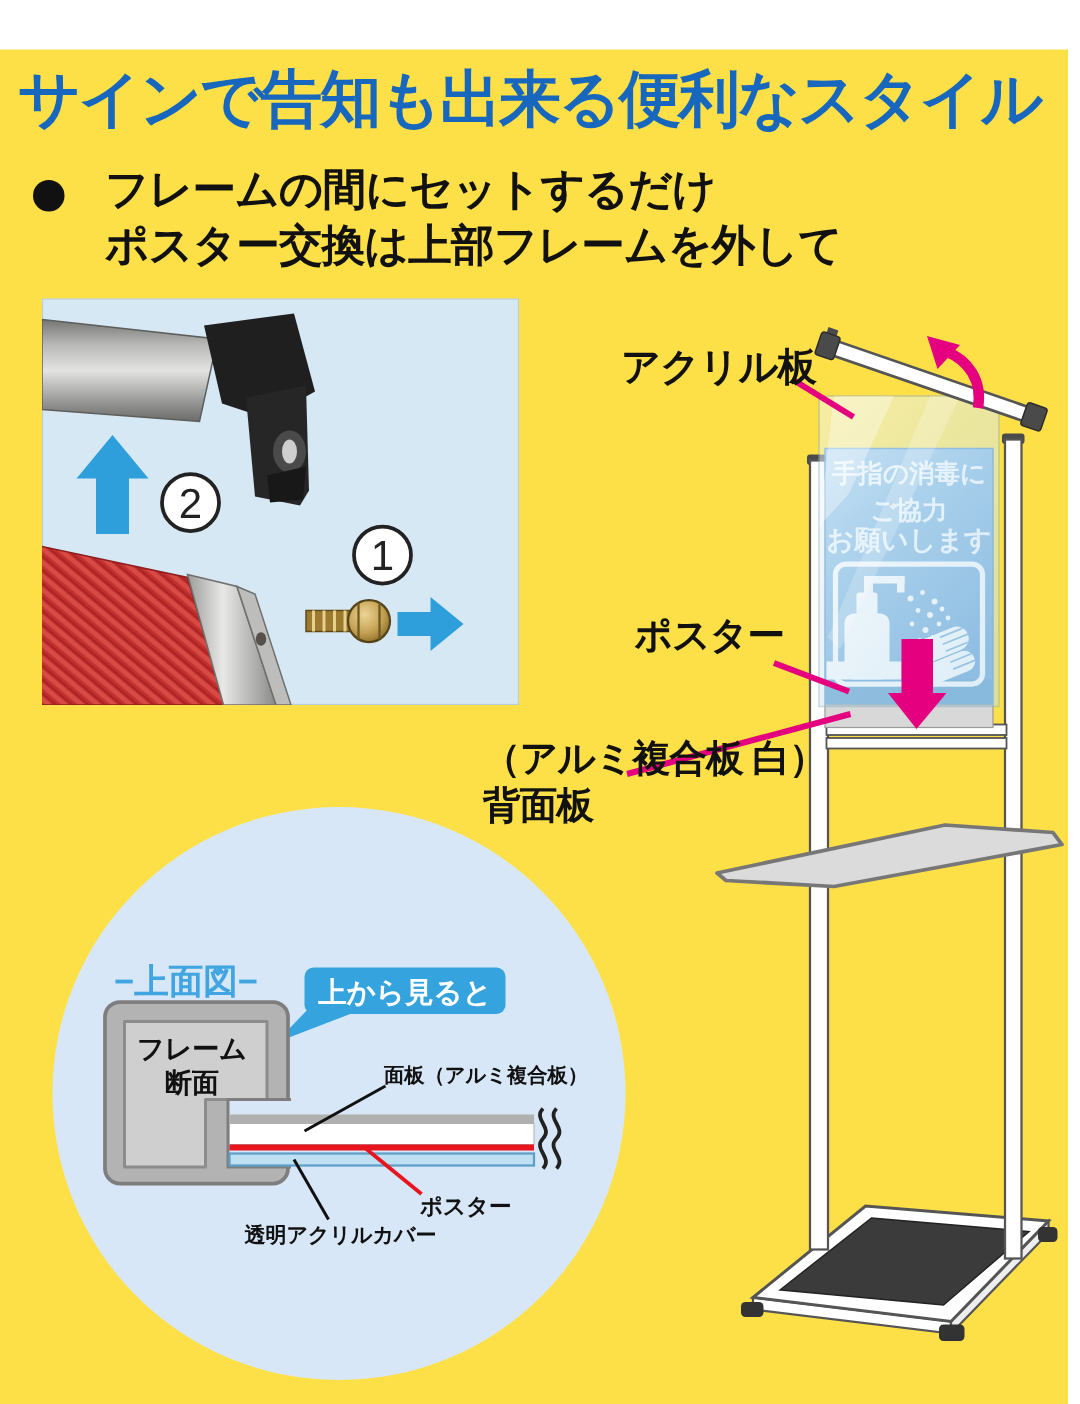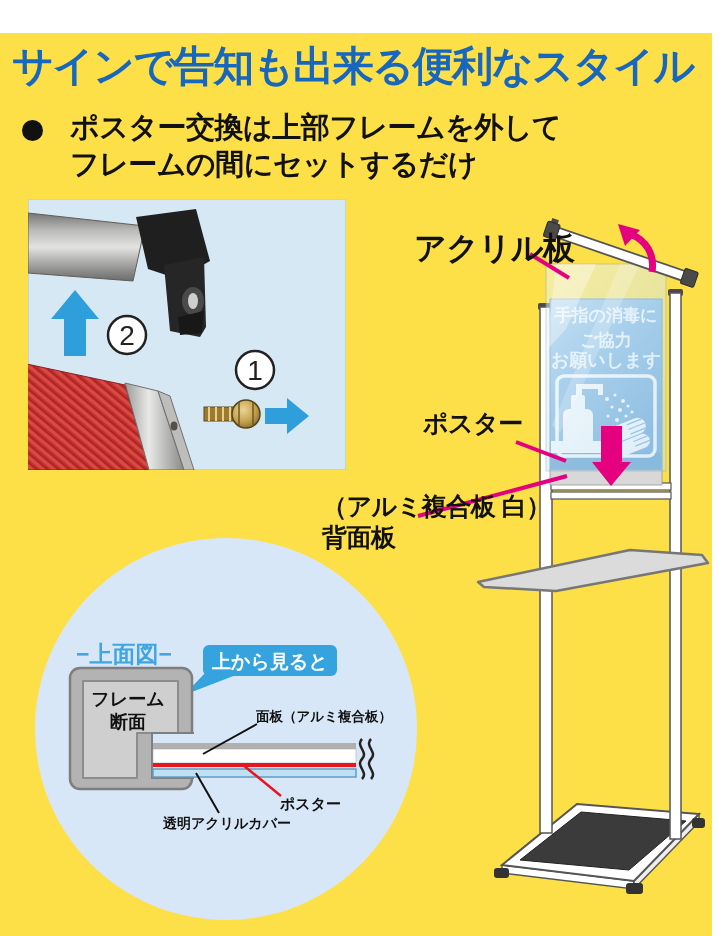--- a/index.html
+++ b/index.html
@@ -18,36 +18,36 @@
     left:22px;top:87px;width:21px;height:21px;border-radius:50%;background:#111;
   }
   .bullet-text{
     left:70px;top:76px;width:520px;
     font-size:29px;font-weight:bold;line-height:37px;color:#111;
     letter-spacing:-0.5px;white-space:nowrap;
   }
   .label{
     font-weight:bold;color:#111;white-space:nowrap;letter-spacing:-0.5px;
   }
-  .lbl-acrylic{left:414px;top:194px;font-size:32px;}
+  .lbl-acrylic{left:414px;top:194px;font-size:26px;}
   .lbl-poster{left:423px;top:374px;font-size:25px;}
   .lbl-back{left:322px;top:458px;font-size:25px;line-height:31px;}
   svg text{font-family:"Liberation Sans",sans-serif;}
 </style>
 </head>
 <body>
 
 <div class="page">
 
   <div class="abs page-title">サインで告知も出来る便利なスタイル</div>
 
   <div class="abs bullet-dot"></div>
   <div class="abs bullet-text">
+    <div>フレームの間にセットするだけ</div>
     <div>ポスター交換は上部フレームを外して</div>
-    <div>フレームの間にセットするだけ</div>
   </div>
 
   <svg class="abs" style="left:28px;top:166px;" width="318" height="271" viewBox="0 0 318 271">
     <defs>
       <linearGradient id="silver" x1="0" y1="0" x2="0" y2="1">
         <stop offset="0" stop-color="#757573"></stop>
           <stop offset="0.25" stop-color="#b9b9b7"></stop>
         <stop offset="0.5" stop-color="#e3e3e1"></stop>
           <stop offset="0.85" stop-color="#8d8d8b"></stop>
         <stop offset="1" stop-color="#6b6b69"></stop>

